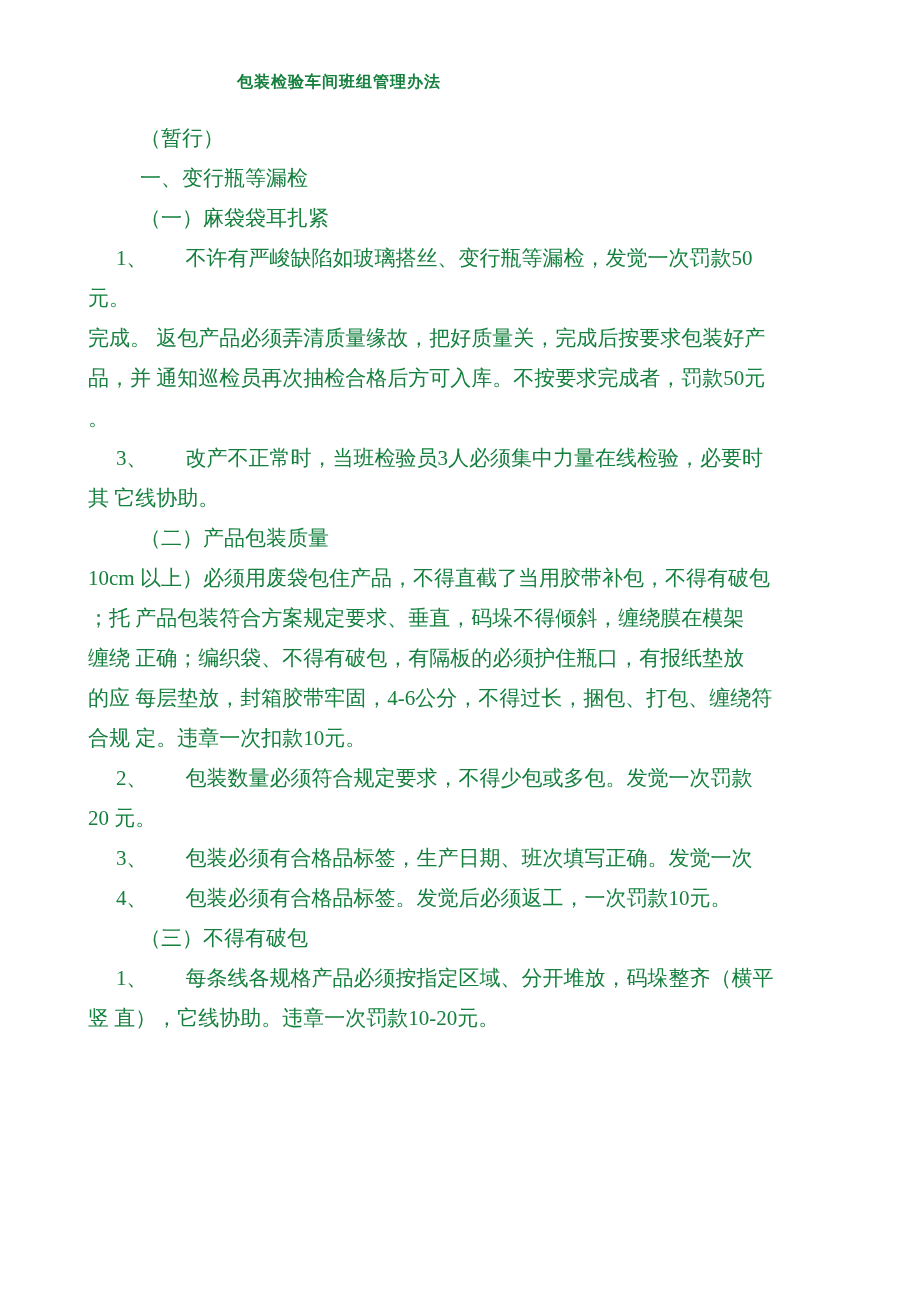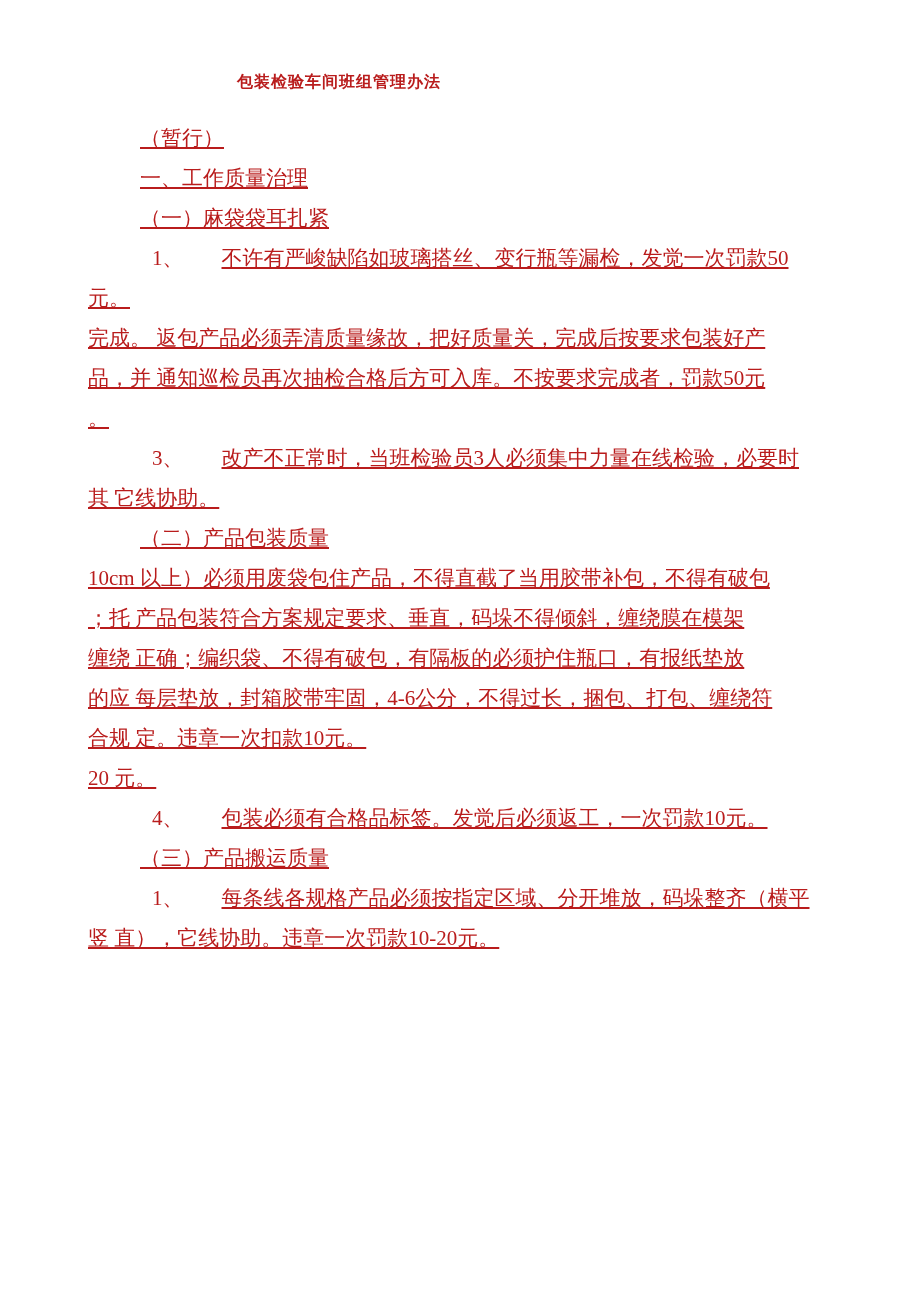--- a/index.html
+++ b/index.html
@@ -8,74 +8,75 @@
     background: #ffffff;
   }
   .page {
     position: relative;
     width: 920px;
     height: 1301px;
     background: #ffffff;
     box-sizing: border-box;
     padding: 70px 88px 0 88px;
     font-family: "Liberation Serif", "DejaVu Serif", serif;
-    color: #b91c1c;
+    color: #15803d;
     overflow: hidden;
   }
   .doc-title {
     font-size: 16px;
     line-height: 24px;
     font-weight: bold;
     margin-left: 149px;
     letter-spacing: 1px;
   }
   .doc-body {
     margin-top: 24px;
     font-size: 21px;
-    text-decoration: underline;
   }
   .line {
     line-height: 40px;
     white-space: pre;
   }
   .line.indent {
     margin-left: 52px;
   }
   .line.numbered {
-    margin-left: 64px;
+    margin-left: 28px;
   }
   .line.flush {
     margin-left: 0;
   }
   .num {
     display: inline-block;
     margin-right: 38px;
   }
 </style>
 </head>
 <body>
 
 <div class="page">
   <div class="doc-title">包装检验车间班组管理办法</div>
   <div class="doc-body">
       <div class="line indent"><span>（暂行）</span></div>
-      <div class="line indent"><span>一、工作质量治理</span></div>
+      <div class="line indent"><span>一、变行瓶等漏检</span></div>
       <div class="line indent"><span>（一）麻袋袋耳扎紧</span></div>
       <div class="line numbered"><span class="num">1、</span><span>不许有严峻缺陷如玻璃搭丝、变行瓶等漏检，发觉一次罚款50</span></div>
       <div class="line flush"><span>元。</span></div>
       <div class="line flush"><span>完成。 返包产品必须弄清质量缘故，把好质量关，完成后按要求包装好产</span></div>
       <div class="line flush"><span>品，并 通知巡检员再次抽检合格后方可入库。不按要求完成者，罚款50元</span></div>
       <div class="line flush"><span>。</span></div>
       <div class="line numbered"><span class="num">3、</span><span>改产不正常时，当班检验员3人必须集中力量在线检验，必要时</span></div>
       <div class="line flush"><span>其 它线协助。</span></div>
       <div class="line indent"><span>（二）产品包装质量</span></div>
       <div class="line flush"><span>10cm 以上）必须用废袋包住产品，不得直截了当用胶带补包，不得有破包</span></div>
       <div class="line flush"><span>；托 产品包装符合方案规定要求、垂直，码垛不得倾斜，缠绕膜在模架</span></div>
       <div class="line flush"><span>缠绕 正确；编织袋、不得有破包，有隔板的必须护住瓶口，有报纸垫放</span></div>
       <div class="line flush"><span>的应 每层垫放，封箱胶带牢固，4-6公分，不得过长，捆包、打包、缠绕符</span></div>
       <div class="line flush"><span>合规 定。违章一次扣款10元。</span></div>
+      <div class="line numbered"><span class="num">2、</span><span>包装数量必须符合规定要求，不得少包或多包。发觉一次罚款</span></div>
       <div class="line flush"><span>20 元。</span></div>
+      <div class="line numbered"><span class="num">3、</span><span>包装必须有合格品标签，生产日期、班次填写正确。发觉一次</span></div>
       <div class="line numbered"><span class="num">4、</span><span>包装必须有合格品标签。发觉后必须返工，一次罚款10元。</span></div>
-      <div class="line indent"><span>（三）产品搬运质量</span></div>
+      <div class="line indent"><span>（三）不得有破包</span></div>
       <div class="line numbered"><span class="num">1、</span><span>每条线各规格产品必须按指定区域、分开堆放，码垛整齐（横平</span></div>
       <div class="line flush"><span>竖 直），它线协助。违章一次罚款10-20元。</span></div>
     </div>
 </div>
 
 </body></html>

